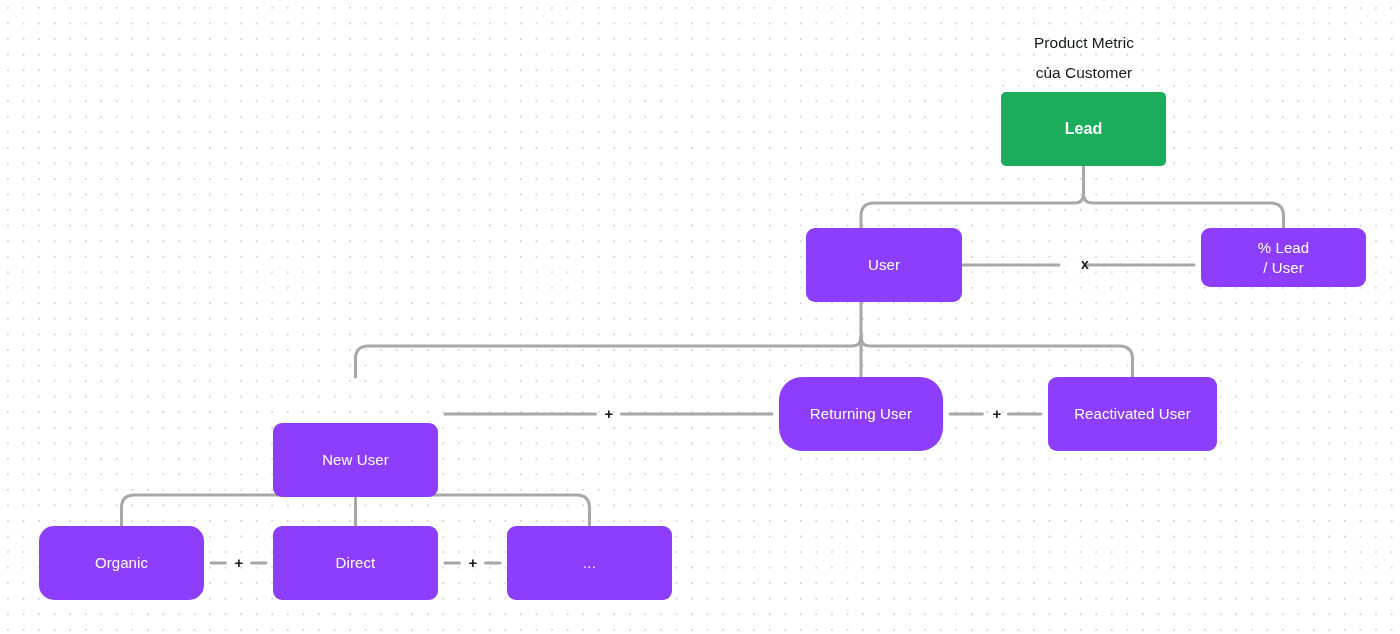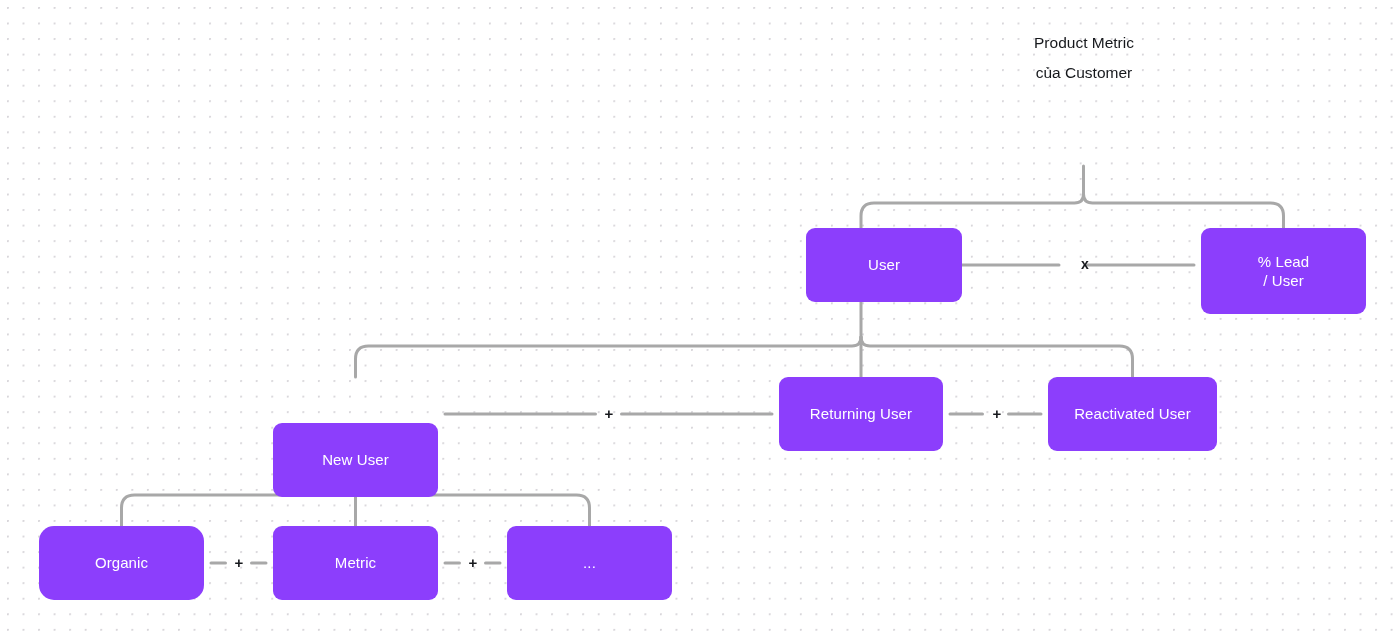--- a/index.html
+++ b/index.html
@@ -118,35 +118,36 @@
         <path d="M 211 563 L 225.5 563"></path>
         <path d="M 251.5 563 L 266 563"></path>
         <path d="M 445 563 L 459.5 563"></path>
         <path d="M 485.5 563 L 500 563"></path>
       </g>
   </svg>
 
   <div id="tree-title" style="left:984px; top:28px; width:200px;">Product Metric
 của Customer</div>
 
+  <div class="node green" style="left: 1001px; top: 92px; width: 165px; height: 74px; background: rgb(27, 173, 91);">Lead</div>
 
   <div class="node purple" style="left: 806px; top: 228px; width: 156px; height: 74px; background: rgb(140, 62, 252);">User</div>
 
-  <div class="node purple" style="left: 1201px; top: 228px; width: 165px; height: 86px; background: rgb(140, 62, 252);">% Lead
+  <div class="node purple" style="left: 1201px; top: 228px; width: 165px; height: 59px; background: rgb(140, 62, 252);">% Lead
 / User</div>
 
   <div class="node purple" style="left: 273px; top: 377px; width: 165px; height: 74px; background: rgb(140, 62, 252); margin-top: 46px;">New User</div>
 
-  <div class="node purple" style="left: 779px; top: 377px; width: 164px; height: 74px; background: rgb(140, 62, 252);">Returning User</div>
+  <div class="node purple" style="left: 779px; top: 377px; width: 164px; height: 74px; background: rgb(140, 62, 252); border-radius: 23px;">Returning User</div>
 
   <div class="node purple" style="left: 1048px; top: 377px; width: 169px; height: 74px; background: rgb(140, 62, 252);">Reactivated User</div>
 
   <div class="node purple" style="left: 39px; top: 526px; width: 165px; height: 74px; background: rgb(140, 62, 252); border-radius: 15px;">Organic</div>
 
-  <div class="node purple" style="left: 273px; top: 526px; width: 165px; height: 74px; background: rgb(140, 62, 252);">Metric</div>
+  <div class="node purple" style="left: 273px; top: 526px; width: 165px; height: 74px; background: rgb(140, 62, 252);">Direct</div>
 
   <div class="node purple" style="left: 507px; top: 526px; width: 165px; height: 74px; background: rgb(140, 62, 252);">...</div>
 
   <div class="op mult" style="left: 1075px; top: 257px; width: 20px;">x</div>
   <div class="op" style="left: 599px; top: 406px; width: 20px;">+</div>
   <div class="op" style="left: 987px; top: 406px; width: 20px;">+</div>
   <div class="op" style="left: 229px; top: 555px; width: 20px;">+</div>
   <div class="op" style="left: 463px; top: 555px; width: 20px;">+</div>
 
 </div>

